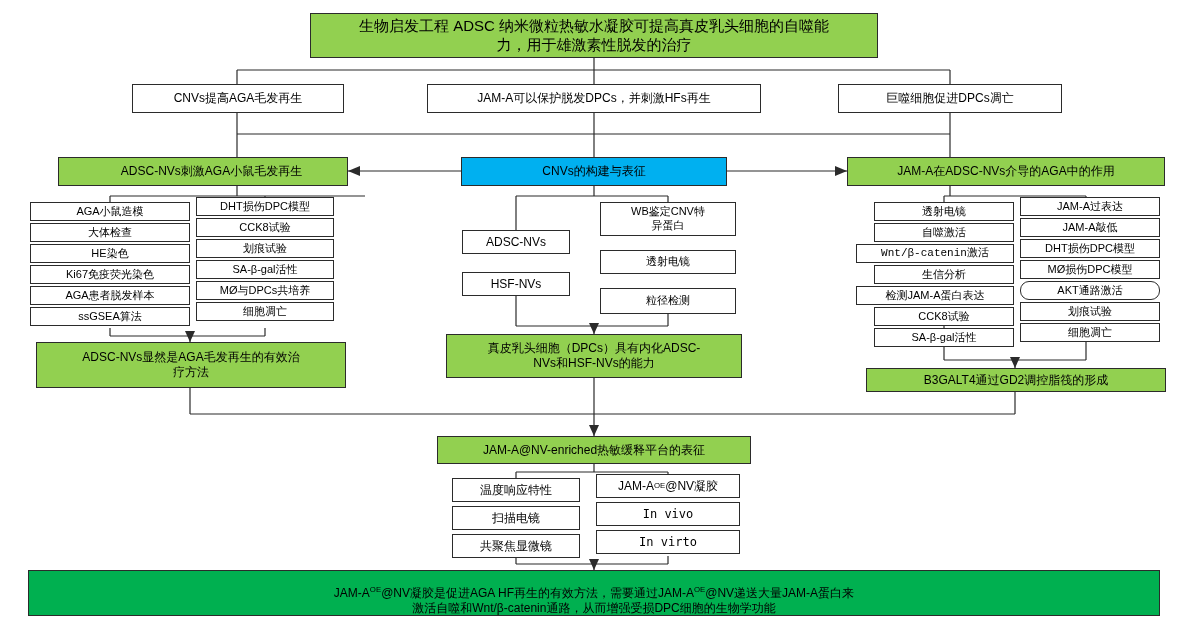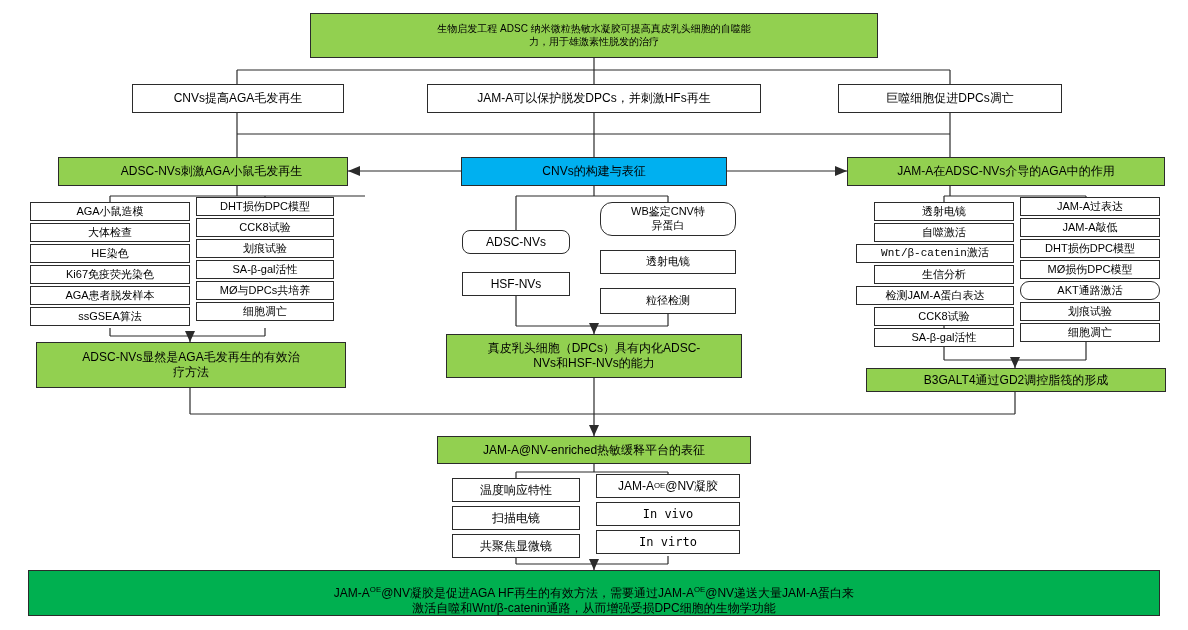--- a/index.html
+++ b/index.html
@@ -42,21 +42,21 @@
   }
   .blue {
     background: #00b0f0;
     border-color: #2b2b2b;
   }
   .mono {
     font-family: "DejaVu Sans Mono", monospace;
   }
   .f11 { font-size: 11px; }
   .f12 { font-size: 12px; }
-  .f13 { font-size: 10px; }
+  .f13 { font-size: 15px; }
   svg.edges {
     position: absolute;
     left: 0;
     top: 0;
     width: 1188px;
     height: 630px;
     pointer-events: none;
   }
   sup { font-size: 0.65em; vertical-align: super; }
 </style>
@@ -164,24 +164,24 @@
   <div class="box f11" style="left:196px; top:197px; width:138px; height:19px;">DHT损伤DPC模型</div>
   <div class="box f11" style="left:196px; top:218px; width:138px; height:19px;">CCK8试验</div>
   <div class="box f11" style="left:196px; top:239px; width:138px; height:19px;">划痕试验</div>
   <div class="box f11" style="left:196px; top:260px; width:138px; height:19px;">SA-β-gal活性</div>
   <div class="box f11" style="left:196px; top:281px; width:138px; height:19px;">MØ与DPCs共培养</div>
   <div class="box f11" style="left:196px; top:302px; width:138px; height:19px;">细胞凋亡</div>
 
   <div class="box green f12" style="left:36px; top:342px; width:310px; height:46px;">ADSC-NVs显然是AGA毛发再生的有效治
 疗方法</div>
 
-  <div class="box f12" style="left:462px; top:230px; width:108px; height:24px;border-radius:8px;">ADSC-NVs</div>
+  <div class="box f12" style="left:462px; top:230px; width:108px; height:24px;">ADSC-NVs</div>
   <div class="box f12" style="left:462px; top:272px; width:108px; height:24px;text-align:center;">HSF-NVs</div>
 
-  <div class="box f11" style="left:600px; top:202px; width:136px; height:34px;border-radius:12px;">WB鉴定CNV特
+  <div class="box f11" style="left:600px; top:202px; width:136px; height:34px;">WB鉴定CNV特
 异蛋白</div>
   <div class="box f11" style="left:600px; top:250px; width:136px; height:24px;">透射电镜</div>
   <div class="box f11" style="left:600px; top:288px; width:136px; height:26px;">粒径检测</div>
 
   <div class="box green f12" style="left:446px; top:334px; width:296px; height:44px;">真皮乳头细胞（DPCs）具有内化ADSC-
 NVs和HSF-NVs的能力</div>
 
   <div class="box f11" style="left:874px; top:202px; width:140px; height:19px;">透射电镜</div>
   <div class="box f11" style="left:874px; top:223px; width:140px; height:19px;">自噬激活</div>
   <div class="box f11" style="left:856px; top:244px; width:158px; height:19px;font-family:Liberation Mono, monospace;">Wnt/β-catenin激活</div>

